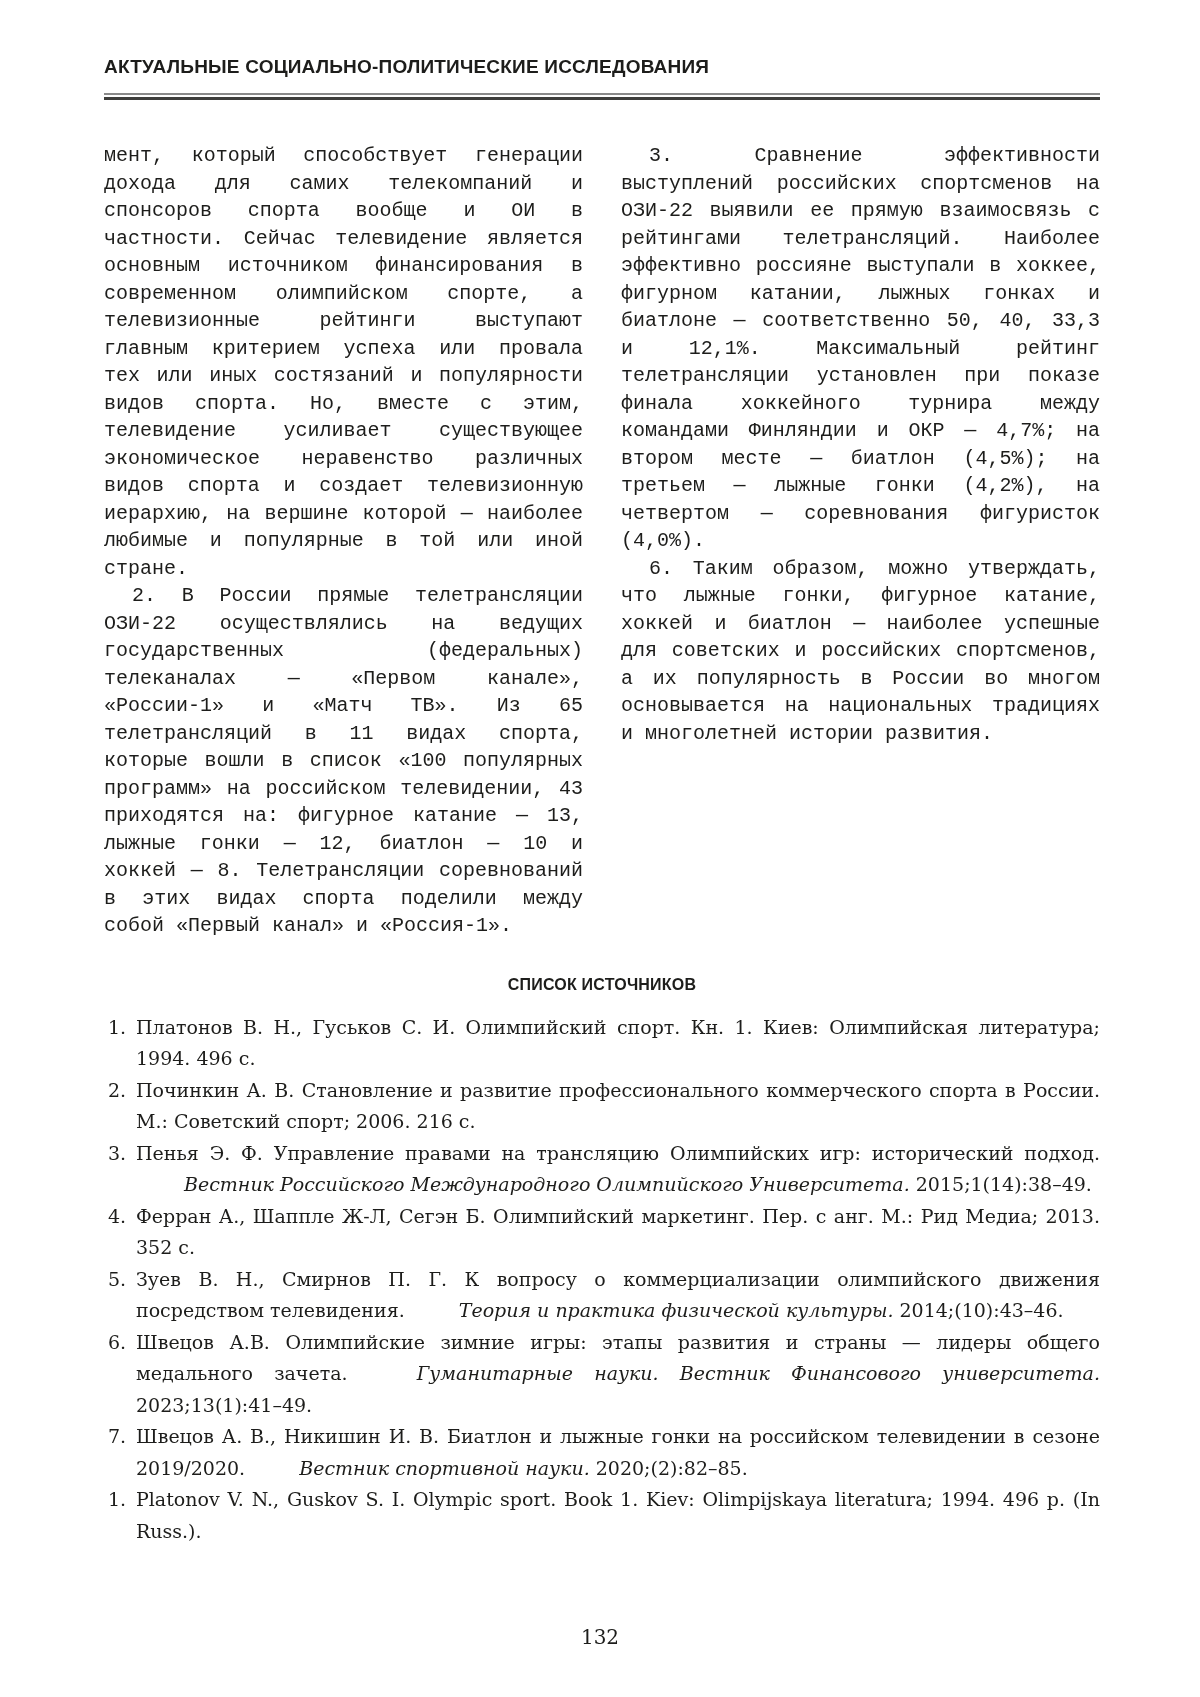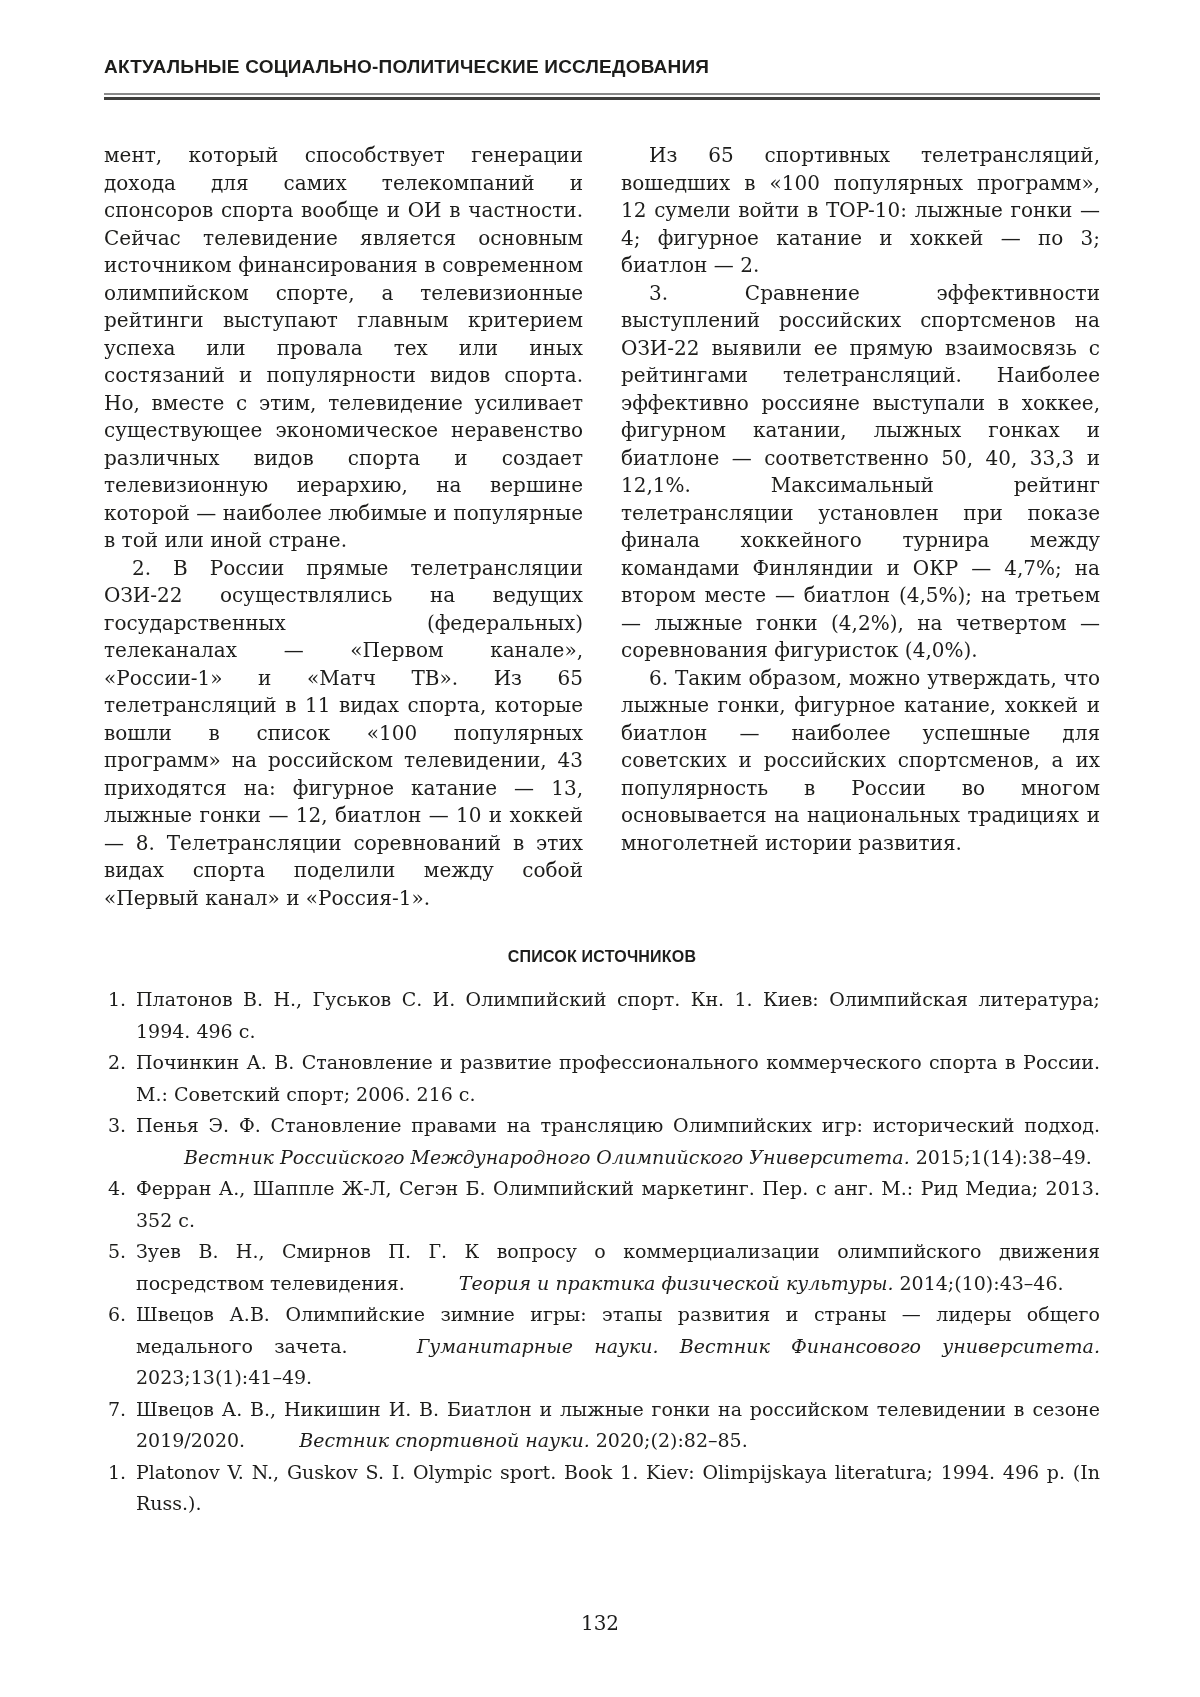--- a/index.html
+++ b/index.html
@@ -26,20 +26,21 @@
   .header-rule {
     margin-top: 15px;
     height: 2px;
     border-top: 2px solid #8a8a8a;
     border-bottom: 3px solid #3e3e3c;
   }
   .columns {
     display: flex;
     gap: 38px;
     margin-top: 42px;
+    font-family: Liberation Mono, monospace;
   }
   .col {
     flex: 1 1 0;
     font-size: 20px;
     line-height: 27.5px;
     text-align: justify;
   }
   .col p { margin: 0; }
   .col p.indent { text-indent: 28px; }
   .section-heading {
@@ -60,21 +61,21 @@
     flex: 0 0 32px;
     box-sizing: border-box;
     padding-left: 4px;
     text-align: left;
   }
   .ref-text { flex: 1 1 auto; text-align: justify; }
   .ref-text i { font-style: italic; margin-left: 48px; }
   .page-number {
     position: absolute;
     left: 0; right: 0;
-    bottom: 62px;
+    bottom: 48px;
     text-align: center;
     font-size: 20px;
     color: #1d1d1b;
   }
 </style>
 </head>
 <body>
 
 <div class="page">
 
@@ -82,40 +83,39 @@
     <div class="header-title">АКТУАЛЬНЫЕ СОЦИАЛЬНО-ПОЛИТИЧЕСКИЕ ИССЛЕДОВАНИЯ</div>
     <div class="header-rule"></div>
   </header>
 
   <main class="columns">
     <div class="col">
         <p>мент, который способствует генерации дохода для самих телекомпаний и спонсоров спорта вообще и ОИ в частности. Сейчас телевидение является основным источником финансирования в современном олимпийском спорте, а телевизионные рейтинги выступают главным критерием успеха или провала тех или иных состязаний и популярности видов спорта. Но, вместе с этим, телевидение усиливает существующее экономическое неравенство различных видов спорта и создает телевизионную иерархию, на вершине которой — наиболее любимые и популярные в той или иной стране.</p>
         <p class="indent">2. В России прямые телетрансляции ОЗИ-22 осуществлялись на ведущих государственных (федеральных) телеканалах — «Первом канале», «России-1» и «Матч ТВ». Из 65 телетрансляций в 11 видах спорта, которые вошли в список «100 популярных программ» на российском телевидении, 43 приходятся на: фигурное катание — 13, лыжные гонки — 12, биатлон — 10 и хоккей — 8. Телетрансляции соревнований в этих видах спорта поделили между собой «Первый канал» и «Россия-1».</p>
       </div>
     <div class="col">
-        <p class="indent">Из 65 спортивных телетрансляций, вошедших в «100 популярных программ», 12 сумели войти в TOP-10: лыжные гонки — 4; фигурное катание и хоккей — по 3; биатлон — 2.</p>
         <p class="indent">3. Сравнение эффективности выступлений российских спортсменов на ОЗИ-22 выявили ее прямую взаимосвязь с рейтингами телетрансляций. Наиболее эффективно россияне выступали в хоккее, фигурном катании, лыжных гонках и биатлоне — соответственно 50, 40, 33,3 и 12,1%. Максимальный рейтинг телетрансляции установлен при показе финала хоккейного турнира между командами Финляндии и ОКР — 4,7%; на втором месте — биатлон (4,5%); на третьем — лыжные гонки (4,2%), на четвертом — соревнования фигуристок (4,0%).</p>
         <p class="indent">6. Таким образом, можно утверждать, что лыжные гонки, фигурное катание, хоккей и биатлон — наиболее успешные для советских и российских спортсменов, а их популярность в России во многом основывается на национальных традициях и многолетней истории развития.</p>
       </div>
   </main>
 
   <section>
     <h2 class="section-heading">СПИСОК ИСТОЧНИКОВ</h2>
     <div class="ref-list">
         <div class="ref-item">
           <span class="ref-num">1.</span>
           <span class="ref-text"><span>Платонов В. Н., Гуськов С. И. Олимпийский спорт. Кн. 1. Киев: Олимпийская литература; 1994. 496 с.</span></span>
         </div>
         <div class="ref-item">
           <span class="ref-num">2.</span>
           <span class="ref-text"><span>Починкин А. В. Становление и развитие профессионального коммерческого спорта в России. М.: Советский спорт; 2006. 216 с.</span></span>
         </div>
         <div class="ref-item">
           <span class="ref-num">3.</span>
-          <span class="ref-text"><span>Пенья Э. Ф. Становление правами на трансляцию Олимпийских игр: исторический подход. </span><i>Вестник Российского Международного Олимпийского Университета.</i><span> 2015;1(14):38–49.</span></span>
+          <span class="ref-text"><span>Пенья Э. Ф. Управление правами на трансляцию Олимпийских игр: исторический подход. </span><i>Вестник Российского Международного Олимпийского Университета.</i><span> 2015;1(14):38–49.</span></span>
         </div>
         <div class="ref-item">
           <span class="ref-num">4.</span>
           <span class="ref-text"><span>Ферран А., Шаппле Ж-Л, Сегэн Б. Олимпийский маркетинг. Пер. с анг. М.: Рид Медиа; 2013. 352 с.</span></span>
         </div>
         <div class="ref-item">
           <span class="ref-num">5.</span>
           <span class="ref-text"><span>Зуев В. Н., Смирнов П. Г. К вопросу о коммерциализации олимпийского движения посредством телевидения. </span><i>Теория и практика физической культуры.</i><span> 2014;(10):43–46.</span></span>
         </div>
         <div class="ref-item">

